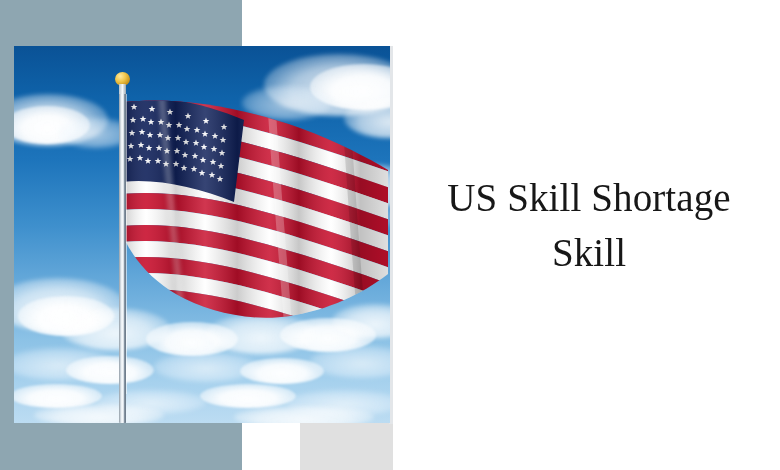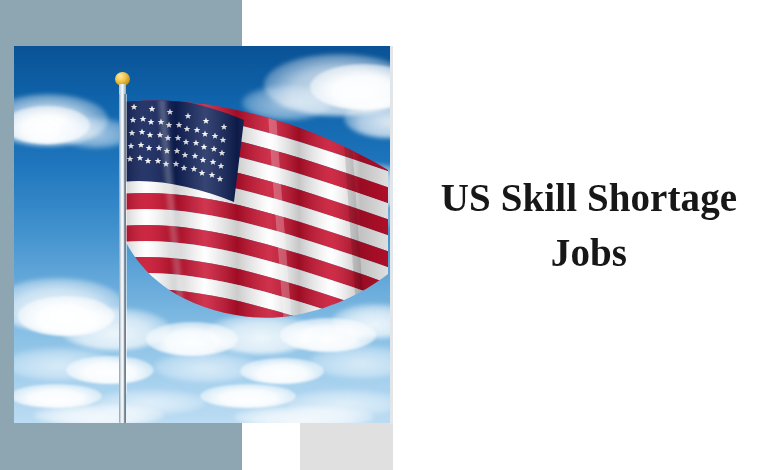--- a/index.html
+++ b/index.html
@@ -174,21 +174,21 @@
   .flag-wrap svg { display:block; width:100%; height:100%; }
 
   
   .heading {
     position: absolute;
     left: 400px;
     top: 170px;
     width: 378px;
     text-align: center;
     font-family: "Liberation Serif", serif;
-    font-weight: bold;
+    font-weight: normal;
     font-size: 39px;
     line-height: 1.42;
     color: #171717;
     letter-spacing: 0.1px;
   }
 </style>
 </head>
 <body>
 
 <div id="canvas">
@@ -376,16 +376,16 @@
             <path d="M150,14 C154,80 160,150 166,226" stroke="#ffffff" stroke-width="8" fill="none"></path>
             <path d="M226,44 C230,100 234,160 238,206" stroke="#000000" stroke-width="8" fill="none" opacity="0.5"></path>
           </g>
         </g>
       </svg>
     </div>
   </div>
 
   <div class="heading">
     <span>US Skill Shortage</span><br>
-    <span>Jobs</span>
+    <span>Skill</span>
   </div>
 
 </div>
 
 </body></html>

